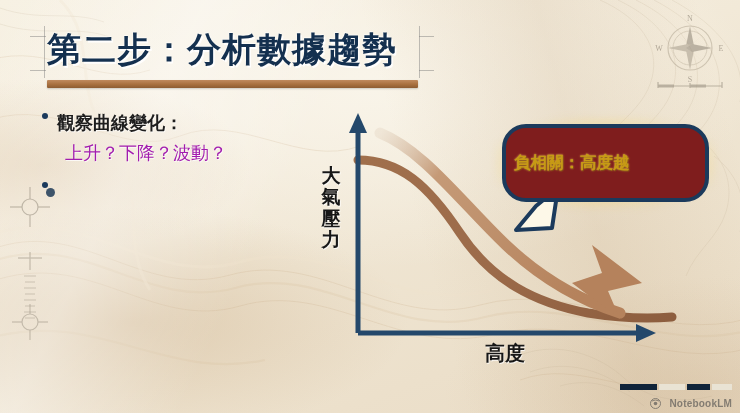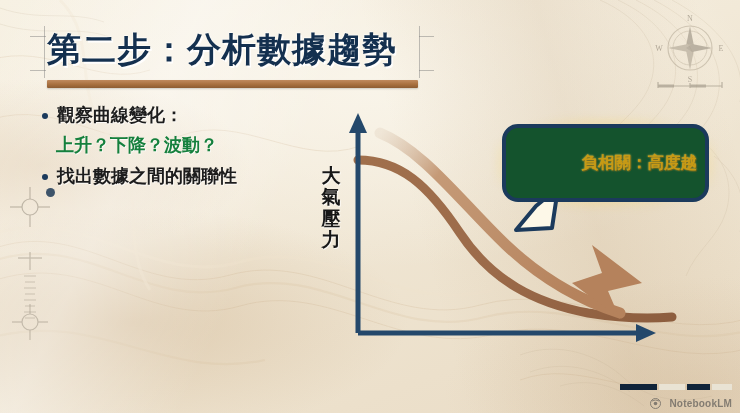--- a/index.html
+++ b/index.html
@@ -101,27 +101,28 @@
     margin-top: 10px;
     margin-right: 9px;
     flex: 0 0 auto;
   }
   .b-text {
     font-size: 18px;
     font-weight: 600;
     color: #1d1d1d;
     line-height: 1.35;
     text-shadow: 0.8px 0.8px 0 rgba(255,255,255,0.75);
+    margin-top: 8px;
   }
   .b-sub {
-    margin-left: 14px;
+    margin-left: 23px;
     margin-bottom: 6px;
     font-size: 18px;
-    font-weight: 700;
-    color: #15803d;
+    font-weight: 400;
+    color: #a21caf;
     line-height: 1.35;
     text-shadow: 0.8px 0.8px 0 rgba(255,255,255,0.75);
   }
 
   
   .chart {
     position: absolute;
     left: 320px;
     top: 105px;
     width: 360px;
@@ -163,27 +164,27 @@
   .bubble-glow {
     position: absolute;
     inset: -7px;
     background: radial-gradient(ellipse at 50% 50%, rgba(247,214,104,0.75) 0%, rgba(247,214,104,0.30) 55%, rgba(247,214,104,0) 78%);
     border-radius: 26px;
     filter: blur(3px);
   }
   .bubble-body {
     position: absolute;
     inset: 0;
-    background: #14532d;
+    background: #7f1d1d;
     border: 4px solid #1b3a5c;
-    border-radius: 16px;
+    border-radius: 24px;
     box-sizing: border-box;
     display: flex;
     align-items: center;
-    justify-content: flex-end;
+    justify-content: flex-start;
   }
   .bubble-text {
     font-size: 16.5px;
     font-weight: 700;
     color: #c79a14;
     line-height: 1.28;
     text-align: center;
     padding: 0 8px;
     text-shadow:
       1px 1px 0 rgba(120,86,10,0.55),
@@ -298,21 +299,20 @@
   <div class="title-rule"></div>
 
   <div class="bullets">
     <div class="b-row">
       <span class="b-dot"></span>
       <span class="b-text">觀察曲線變化：</span>
     </div>
     <div class="b-sub">上升？下降？波動？</div>
     <div class="b-row">
       <span class="b-dot"></span>
-      <span class="b-text">找出數據之間的關聯性</span>
     </div>
   </div>
 
   <svg class="chart" viewBox="0 0 360 265">
     <defs>
       <linearGradient id="curveGrad" x1="0" y1="0" x2="1" y2="1">
         <stop offset="0%" stop-color="#a06f4c"></stop>
         <stop offset="55%" stop-color="#9c6b4a"></stop>
         <stop offset="100%" stop-color="#8d5e3f"></stop>
       </linearGradient>
@@ -334,20 +334,21 @@
     <line x1="38" y1="228" x2="322" y2="228" stroke="#24486b" stroke-width="5"></line>
     <polygon points="336,228 316,219 316,237" fill="#24486b"></polygon>
   </svg>
 
   <div class="axis-label-y">
     <span>大</span>
     <span>氣</span>
     <span>壓</span>
     <span>力</span>
   </div>
+  <div class="axis-label-x">高度</div>
 
   <div class="bubble">
     <div class="bubble-glow"></div>
     <svg style="position:absolute; left:4px; top:60px; width:90px; height:54px; overflow:visible;" viewBox="0 0 90 54">
       <path d="M 52,4 L 46,44 L 10,46 L 30,22 Z" fill="#fdf8e8" stroke="#1b3a5c" stroke-width="4" stroke-linejoin="round"></path>
       <rect x="24" y="0" width="40" height="8" fill="#fdf8e8"></rect>
     </svg>
     <div class="bubble-body">
       <div class="bubble-text">
         <div>負相關：高度越</div>

